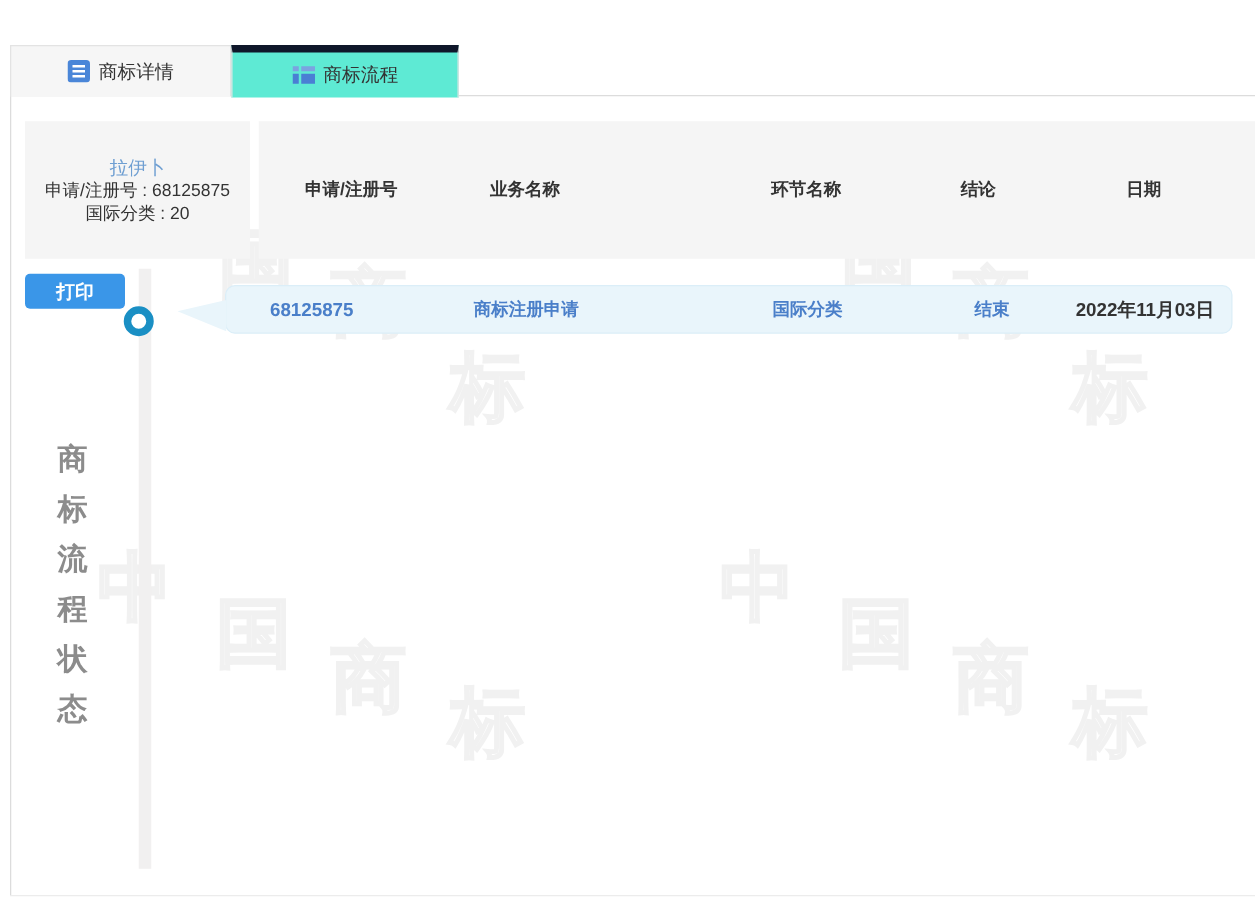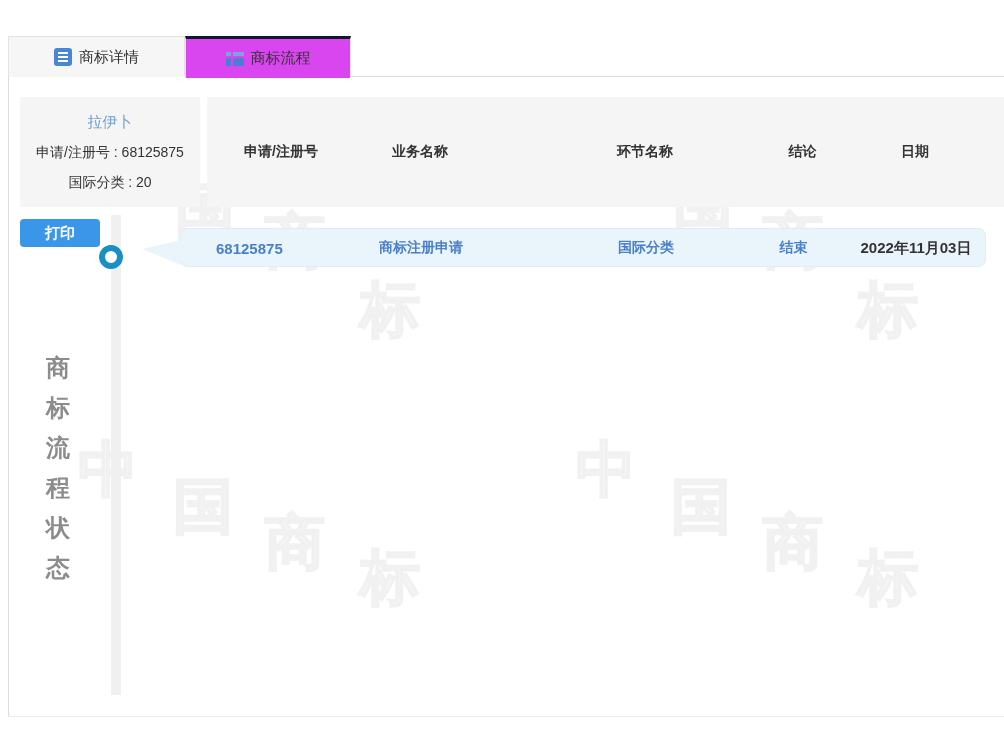--- a/index.html
+++ b/index.html
@@ -15,47 +15,47 @@
   }
   .topbar .domains { margin-left:5px; letter-spacing:.2px; }
   .topbar .help { margin-left:auto; cursor:pointer; }
   .topbar .cutoff { margin-left:28px; margin-right:20px; }
 
   
   .tabbar { position:absolute; left:8px; top:36px; width:996px; height:41px; border-bottom:1px solid #dcdcdc; }
   .tab { position:absolute; top:0; height:41px; display:flex; align-items:center; justify-content:center;
          font-size:15px; color:#333; cursor:pointer; gap:7px; }
   .tab-details { left:0; width:177px; background:#f6f6f6; border:1px solid #e3e3e3; border-bottom:none; }
-  .tab-flow { left:177px; width:166px; height:42px; background:#d946ef; border-left:1px solid #e3e3e3;
-              border-right:1px solid #e3e3e3; border-top:3px solid #0f172a; z-index:2; }
+  .tab-flow { left:177px; width:182px; height:42px; background:#5eead4; border-left:1px solid #e3e3e3;
+              border-right:1px solid #e3e3e3; border-top:6px solid #0f172a; z-index:2; }
   .tab .ticon { width:18px; height:18px; flex:0 0 auto; }
 
   
   .left-rule { position:absolute; left:8px; top:77px; width:1px; height:639px; background:#dcdcdc; }
   .bottom-rule { position:absolute; left:8px; top:716px; width:996px; height:1px; background:#ececec; }
 
   
   .wm { position:absolute; font-size:60px; font-weight:bold; line-height:1;
         color:transparent; -webkit-text-stroke:2px #f1f1f1; z-index:1; user-select:none; }
 
   
   .info-panel { position:absolute; left:20px; top:97px; width:180px; height:110px; background:#f5f5f5;
                 display:flex; flex-direction:column; align-items:center; justify-content:center;
-                gap:12px; z-index:3; }
+                gap:0; z-index:3; }
   .info-panel .tm-name { color:#6f9fd2; font-size:15px; }
   .info-panel .tm-line { color:#333; font-size:14px; }
 
   
   .thead { position:absolute; left:207px; top:97px; width:797px; height:110px; background:#f5f5f5; z-index:3; }
   .thead .cell { position:absolute; top:50%; transform:translateY(-50%); font-size:14px; font-weight:bold;
                  color:#333; text-align:center; }
   .c1 { left:9px; width:130px; text-align:left; }
   .c2 { left:143px; width:140px; }
   .c3 { left:368px; width:140px; }
-  .c4 { left:548px; width:95px; }
+  .c4 { left:528px; width:95px; }
   .c5 { left:648px; width:120px; }
 
   
   .print-btn { position:absolute; left:20px; top:219px; width:80px; height:28px; background:#3a96e8;
                color:#fff; font-size:15px; font-weight:bold; border:none; border-radius:4px;
                cursor:pointer; z-index:4; font-family:inherit; }
 
   
   .timeline { position:absolute; left:111px; top:215px; width:10px; height:480px; background:#f1f0f0; z-index:2; }
   .node { position:absolute; left:99px; top:245px; width:24px; height:24px; background:#fff;

